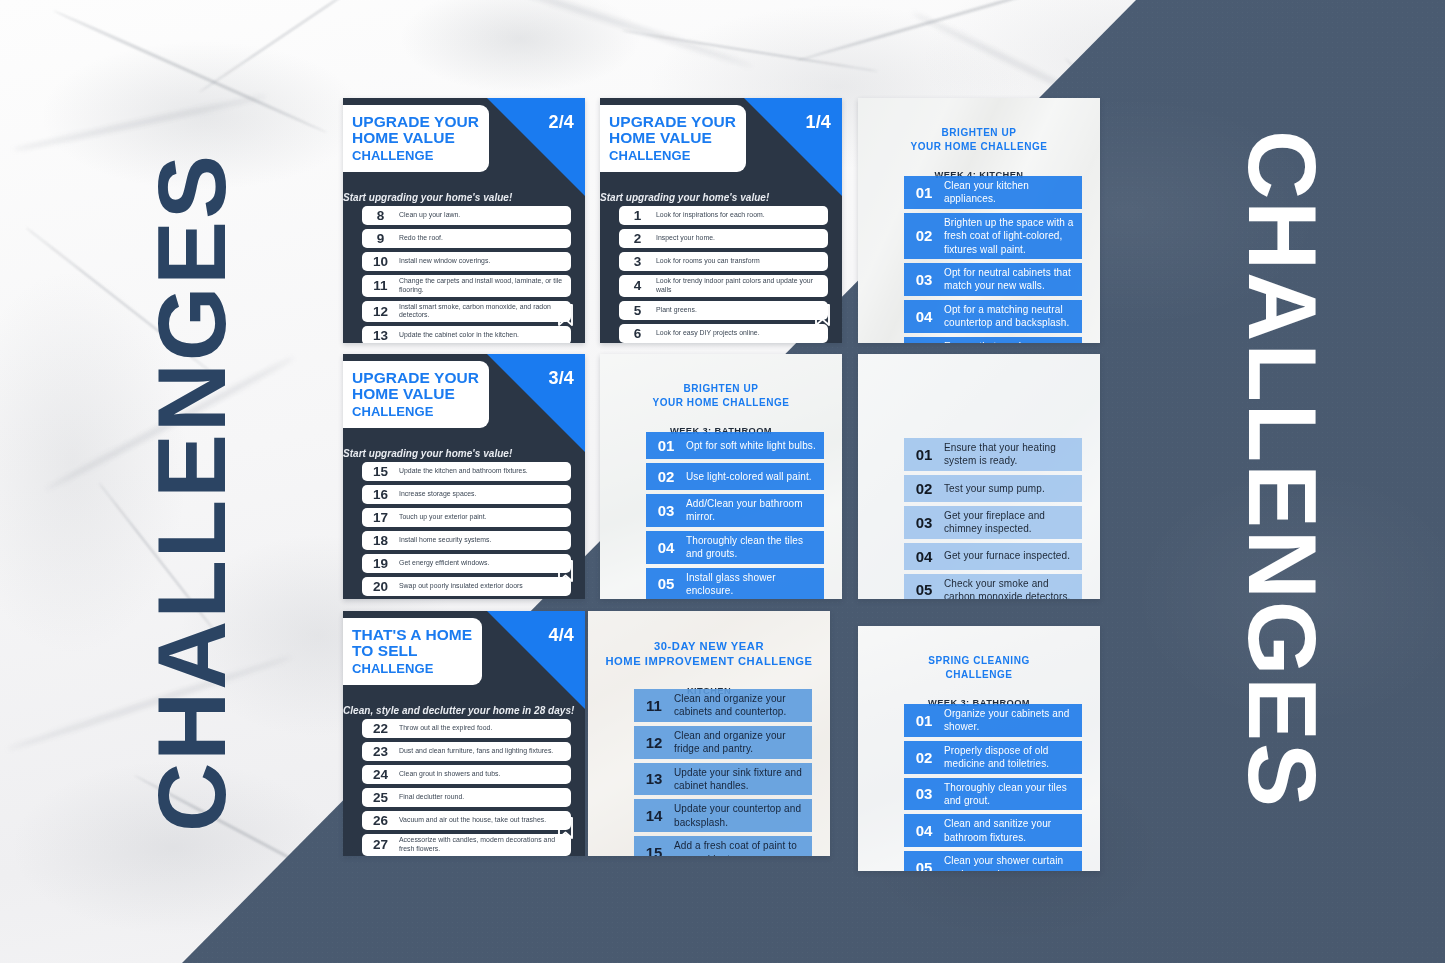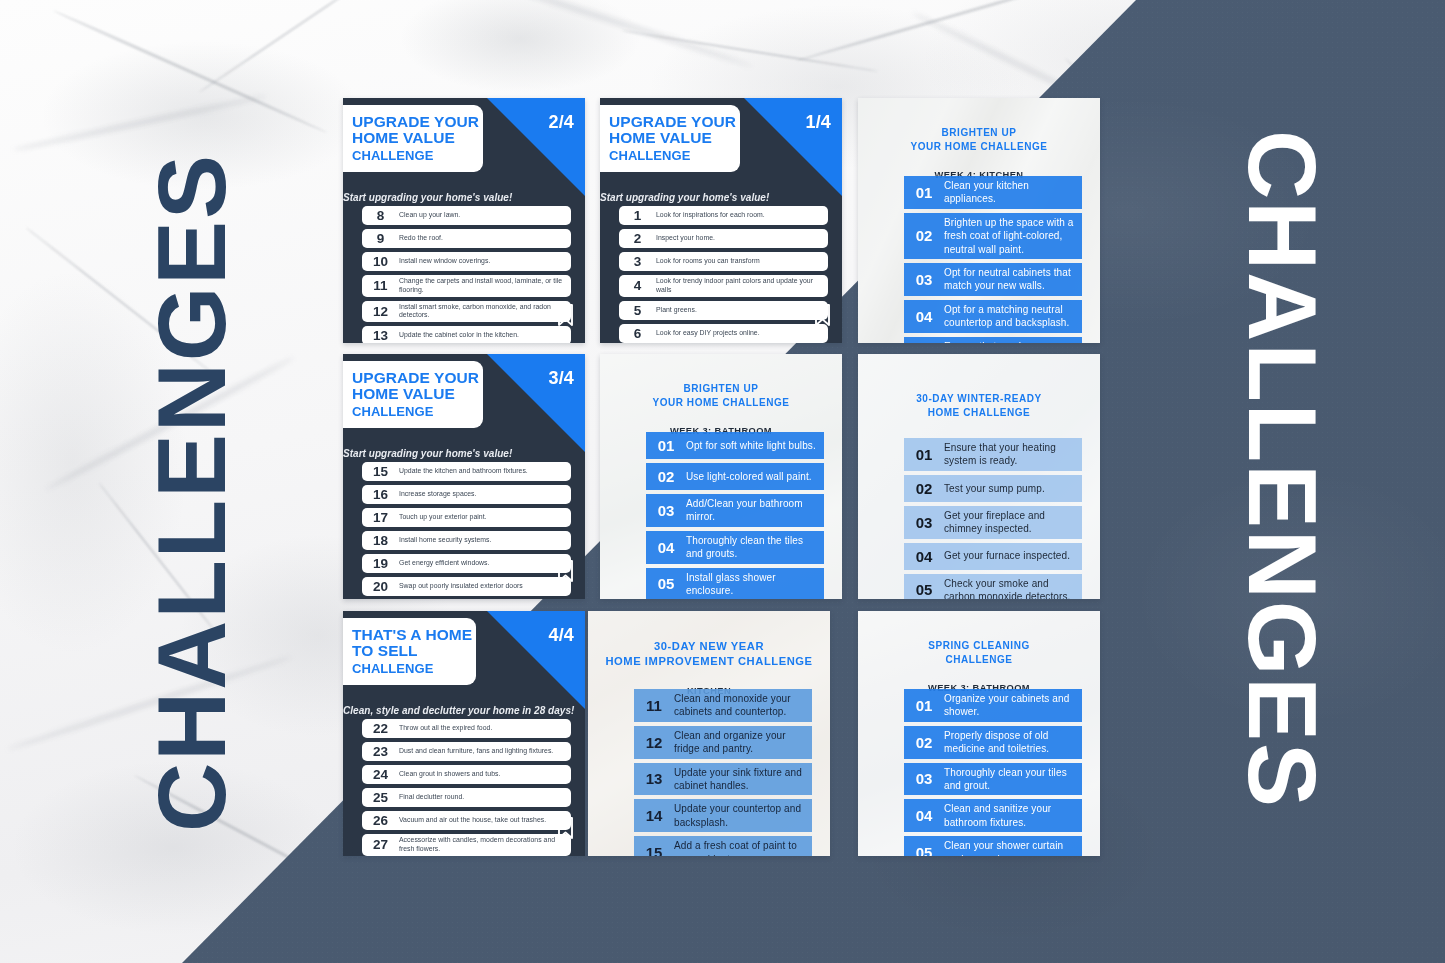--- a/index.html
+++ b/index.html
@@ -95,21 +95,21 @@
     clip-path:polygon(100% 0,0 0,100% 100%);
   }
   .dk-page{
     position:absolute; right:11px; top:14px;
     color:#fff; font-size:18px; font-weight:700; letter-spacing:.01em;
   }
   .dk-title{
     position:absolute; left:0; top:7px;
     background:#ffffff;
     border-top-right-radius:9px; border-bottom-right-radius:9px;
-    padding:9px 4px 9px 9px;
+    padding:9px 10px 9px 9px;
     min-width:118px;
   }
   .dk-t1{ color:#1a7bf0; font-size:15.5px; font-weight:700; line-height:1.06; letter-spacing:.004em; }
   .dk-t2{ color:#1a7bf0; font-size:13px; font-weight:700; line-height:1.18; letter-spacing:.004em; margin-top:1px;}
   .dk-sub{
     position:absolute; left:0; right:0; top:94px;
     text-align:left; color:#e9ecf1; font-size:10px;
     font-style:italic; font-weight:700; letter-spacing:.004em;
   }
   .dk-list{ position:absolute; left:19px; right:14px; top:108px; }
@@ -292,21 +292,21 @@
           <div class="ph-t">YOUR HOME CHALLENGE</div>
           <div class="ph-week">WEEK 4: KITCHEN</div>
         </div>
         <div class="ph-list" style="top:78px">
           <div class="ph-row">
             <div class="ph-num">01</div>
             <div class="ph-txt">Clean your kitchen appliances.</div>
           </div>
           <div class="ph-row">
             <div class="ph-num">02</div>
-            <div class="ph-txt">Brighten up the space with a fresh coat of light-colored, neutral wall paint.</div>
+            <div class="ph-txt">Brighten up the space with a fresh coat of light-colored, fixtures wall paint.</div>
           </div>
           <div class="ph-row">
             <div class="ph-num">03</div>
             <div class="ph-txt">Opt for neutral cabinets that match your new walls.</div>
           </div>
           <div class="ph-row">
             <div class="ph-num">04</div>
             <div class="ph-txt">Opt for a matching neutral countertop and backsplash.</div>
           </div>
           <div class="ph-row">
@@ -381,24 +381,20 @@
           </div>
           <div class="ph-row">
             <div class="ph-num">05</div>
             <div class="ph-txt">Install glass shower enclosure.</div>
           </div>
         </div>
       </div>
       <div class="card photo v-pale" style="left: 858px; top: 354px;">
         <div class="ph-bg" style="background:linear-gradient(135deg,#f3f4f5 0%,#eceef0 34%,#e7eaee 58%,#f4f5f6 80%,#eaecef 100%),radial-gradient(ellipse 90px 80px at 20% 22%, #e2e6ea, rgba(0,0,0,0) 72%),radial-gradient(ellipse 110px 70px at 40% 88%, #e4e7ea, rgba(0,0,0,0) 72%)"></div>
         <div class="ph-wash"></div>
-        <div class="ph-head" style="top:38px">
-          <div class="ph-t">30-DAY WINTER-READY</div>
-          <div class="ph-t">HOME CHALLENGE</div>
-        </div>
         <div class="ph-list" style="top:84px">
           <div class="ph-row">
             <div class="ph-num">01</div>
             <div class="ph-txt">Ensure that your heating system is ready.</div>
           </div>
           <div class="ph-row">
             <div class="ph-num">02</div>
             <div class="ph-txt">Test your sump pump.</div>
           </div>
           <div class="ph-row">
@@ -458,41 +454,41 @@
         <div class="ph-bg" style="background:linear-gradient(150deg,#efe9e3 0%,#e9e2da 24%,#f2ece6 48%,#e6dfd6 70%,#efe9e2 100%),radial-gradient(ellipse 80px 60px at 18% 14%, #ddd6cd, rgba(0,0,0,0) 72%),radial-gradient(ellipse 120px 70px at 58% 92%, #e8e2da, rgba(0,0,0,0) 72%)"></div>
         <div class="ph-wash"></div>
         <div class="ph-head" style="top:28px">
           <div class="ph-t smaller">30-DAY NEW YEAR</div>
           <div class="ph-t smaller">HOME IMPROVEMENT CHALLENGE</div>
           <div class="ph-week">KITCHEN</div>
         </div>
         <div class="ph-list" style="top:78px">
           <div class="ph-row">
             <div class="ph-num">11</div>
-            <div class="ph-txt">Clean and monoxide your cabinets and countertop.</div>
+            <div class="ph-txt">Clean and organize your cabinets and countertop.</div>
           </div>
           <div class="ph-row">
             <div class="ph-num">12</div>
             <div class="ph-txt">Clean and organize your fridge and pantry.</div>
           </div>
           <div class="ph-row">
             <div class="ph-num">13</div>
             <div class="ph-txt">Update your sink fixture and cabinet handles.</div>
           </div>
           <div class="ph-row">
             <div class="ph-num">14</div>
             <div class="ph-txt">Update your countertop and backsplash.</div>
           </div>
           <div class="ph-row">
             <div class="ph-num">15</div>
             <div class="ph-txt">Add a fresh coat of paint to your cabinets.</div>
           </div>
         </div>
       </div>
-      <div class="card photo v-blue" style="left: 858px; top: 611px;">
+      <div class="card photo v-blue" style="left: 858px; top: 626px;">
         <div class="ph-bg" style="background:linear-gradient(160deg,#f5f5f5 0%,#ededef 28%,#e6e8ec 54%,#f3f3f4 78%,#eaebee 100%),radial-gradient(ellipse 60px 140px at 14% 52%, #e0e2e6, rgba(0,0,0,0) 72%),radial-gradient(ellipse 70px 120px at 84% 44%, #e1e4e8, rgba(0,0,0,0) 72%)"></div>
         <div class="ph-wash"></div>
         <div class="ph-head" style="top:28px">
           <div class="ph-t">SPRING CLEANING</div>
           <div class="ph-t">CHALLENGE</div>
           <div class="ph-week">WEEK 3: BATHROOM</div>
         </div>
         <div class="ph-list" style="top:78px">
           <div class="ph-row">
             <div class="ph-num">01</div>

